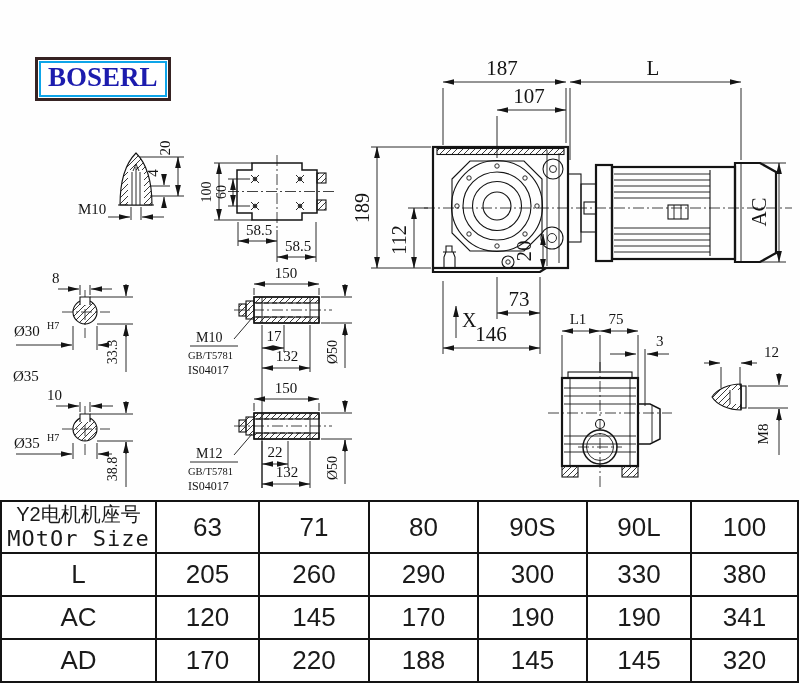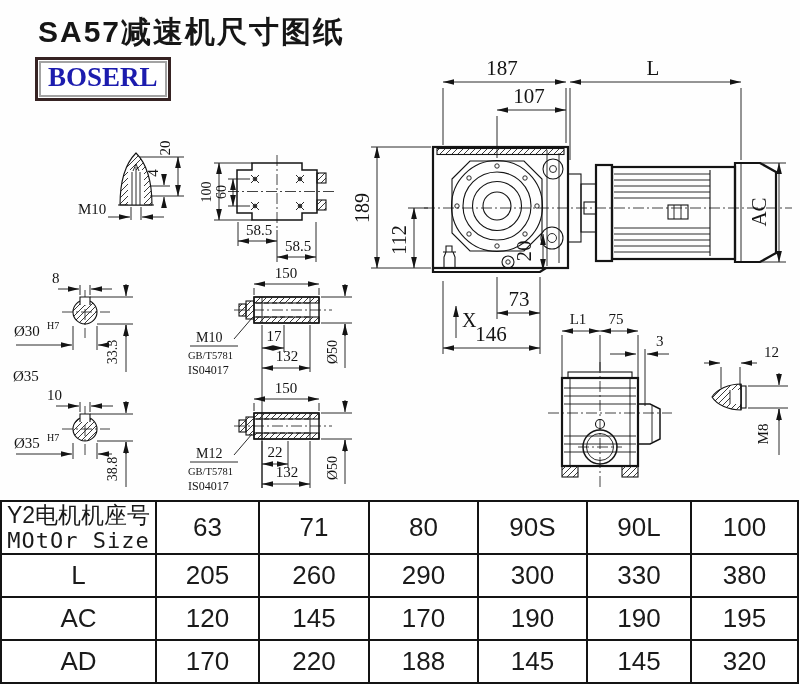--- a/index.html
+++ b/index.html
@@ -1,21 +1,21 @@
 <!DOCTYPE html>
 <html><head>
 <meta charset="utf-8">
 <style>
   html,body{margin:0;padding:0;background:#fff;}
   .page{position:relative;width:800px;height:684px;background:#fefefe;overflow:hidden;
         font-family:"Liberation Sans",sans-serif;color:#141414;}
   .title{position:absolute;left:38px;top:12px;font-size:30px;font-weight:bold;
          letter-spacing:2px;color:#161616;}
   .logo{position:absolute;left:35px;top:57px;border:3px solid #362323;background:#fff;padding:1px;}
-  .logo-inner{border:2px solid #a3a3a3;padding:0 7px 2px 7px;font-family:"Liberation Serif",serif;
+  .logo-inner{border:2px solid #0ea5e9;padding:0 7px 2px 7px;font-family:"Liberation Serif",serif;
          font-size:27px;font-weight:600;color:#1c1cae;line-height:1.1;}
   svg .lw2{stroke:#141414;stroke-width:2.2;fill:none;stroke-linejoin:miter}
   svg .lw15{stroke:#141414;stroke-width:1.5;fill:none}
   svg .lw1{stroke:#141414;stroke-width:1.1;fill:none}
   svg .lw05{stroke:#141414;stroke-width:0.9;fill:none}
   svg .cl{stroke:#141414;stroke-width:0.8;fill:none;stroke-dasharray:11 3 2 3}
   svg .dsh{stroke:#141414;stroke-width:0.9;fill:none;stroke-dasharray:5 3}
   svg .hxs{fill:url(#hx);stroke:#141414;stroke-width:1.1}
   svg .dim{stroke:#141414;stroke-width:0.9;fill:none}
   svg text{fill:#141414}
@@ -24,29 +24,28 @@
   .t15{font:15px "Liberation Serif",serif}
   .t14{font:14px "Liberation Serif",serif}
   .t11{font:10.5px "Liberation Serif",serif}
   .t12{font:12px "Liberation Serif",serif}
   .t10{font:10px "Liberation Serif",serif}
   table.dims{position:absolute;left:0;top:500px;width:797px;border-collapse:collapse;
          table-layout:fixed;background:#fff;}
   table.dims td{border:2px solid #141414;text-align:center;vertical-align:middle;
          font-size:26px;font-family:"Liberation Sans",sans-serif;color:#1a1a1a;padding:0;}
   tr.hrow{height:52px}  tr.drow{height:43px}
-  .hcn{font-size:23px;line-height:1.15;}
+  .hcn{font-size:20px;line-height:1.15;}
   .hen{font-size:22px;font-family:"DejaVu Sans Mono",monospace;letter-spacing:1px;}
 </style>
 </head>
 <body>
 
 <div class="page">
 
-  <div class="title">SA57减速机尺寸图纸</div>
   <div class="logo">
     <div class="logo-inner">BOSERL</div>
   </div>
 
   <svg width="800" height="500" viewBox="0 0 800 500">
     <defs>
       <marker id="ar" viewBox="0 0 12 8" refX="11.5" refY="4" markerWidth="13" markerHeight="9" orient="auto-start-reverse">
         <path d="M12,4 L0,1 L0,7 Z" fill="#141414"></path>
       </marker>
       <pattern id="hx" width="6" height="6" patternUnits="userSpaceOnUse">
@@ -411,21 +410,21 @@
       <td>330</td>
       <td>380</td>
     </tr>
     <tr class="drow">
       <td>AC</td>
       <td>120</td>
       <td>145</td>
       <td>170</td>
       <td>190</td>
       <td>190</td>
-      <td>195</td>
+      <td>341</td>
     </tr>
     <tr class="drow">
       <td>AD</td>
       <td>170</td>
       <td>220</td>
       <td>188</td>
       <td>145</td>
       <td>145</td>
       <td>320</td>
     </tr>

